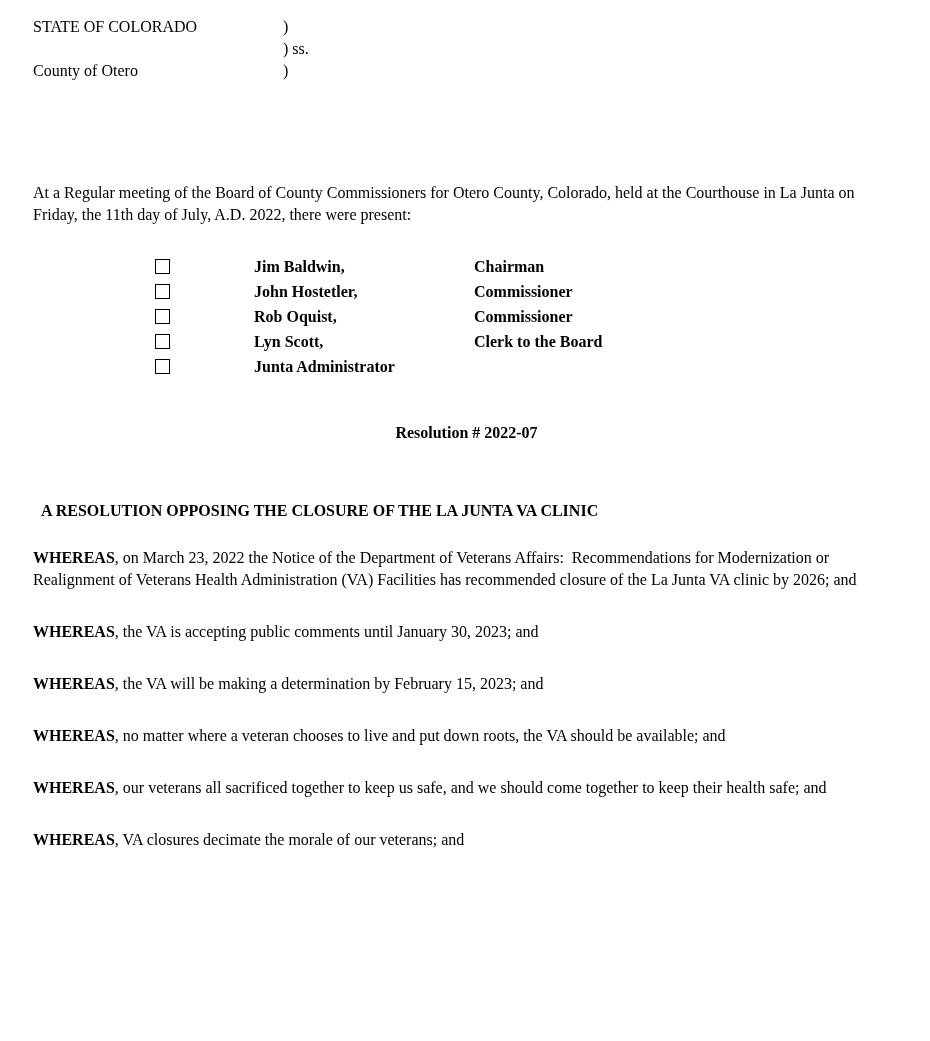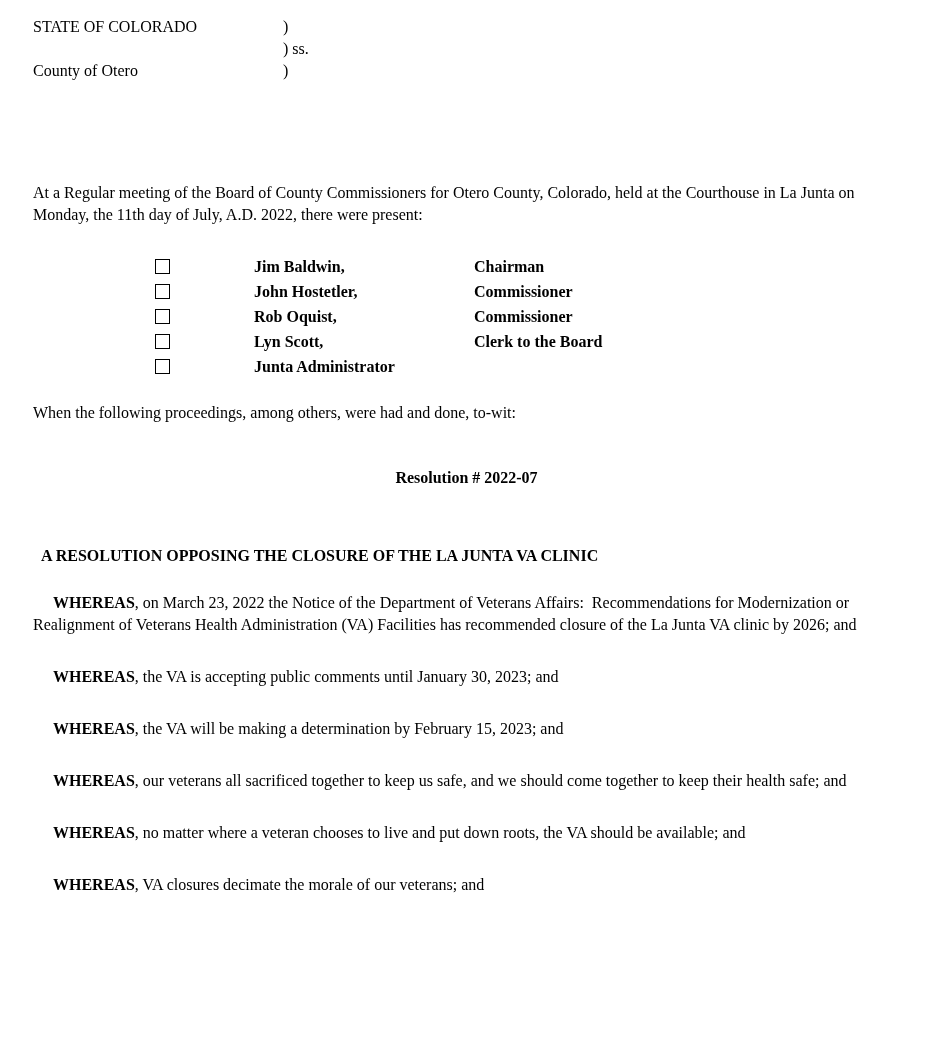--- a/index.html
+++ b/index.html
@@ -73,41 +73,40 @@
   }
   .whereas {
     margin: 30px 0 0 0;
     white-space: pre-wrap;
   }
   .whereas.first {
     margin-top: 25px;
   }
   .whereas-label {
     font-weight: bold;
-    margin-left: 20px;
   }
 </style>
 </head>
 <body>
 
 <div class="page">
 
   <div>
     <div class="caption-line">
       <span class="caption-left">STATE OF COLORADO</span><span>)</span>
     </div>
     <div class="caption-line">
       <span class="caption-left"></span><span>) ss.</span>
     </div>
     <div class="caption-line">
       <span class="caption-left">County of Otero</span><span>)</span>
     </div>
   </div>
 
-  <p class="intro">At a Regular meeting of the Board of County Commissioners for Otero County, Colorado, held at the Courthouse in La Junta on Monday, the 11th day of July, A.D. 2022, there were present:</p>
+  <p class="intro">At a Regular meeting of the Board of County Commissioners for Otero County, Colorado, held at the Courthouse in La Junta on Friday, the 11th day of July, A.D. 2022, there were present:</p>
 
   <div class="attendee-list">
     <div class="attendee-row">
       <span class="checkbox-cell"><span class="checkbox"></span></span>
       <span class="attendee-name">Jim Baldwin,</span>
       <span class="attendee-title">Chairman</span>
     </div>
     <div class="attendee-row">
       <span class="checkbox-cell"><span class="checkbox"></span></span>
       <span class="attendee-name">John Hostetler,</span>
@@ -122,32 +121,31 @@
       <span class="checkbox-cell"><span class="checkbox"></span></span>
       <span class="attendee-name">Lyn Scott,</span>
       <span class="attendee-title">Clerk to the Board</span>
     </div>
     <div class="attendee-row">
       <span class="checkbox-cell"><span class="checkbox"></span></span>
       <span class="attendee-title">Junta Administrator</span>
     </div>
   </div>
 
-  <p class="proceedings">When the following proceedings, among others, were had and done, to-wit:</p>
 
   <p class="resolution-number">Resolution # 2022-07</p>
 
   <p class="resolution-title">A RESOLUTION OPPOSING THE CLOSURE OF THE LA JUNTA VA CLINIC</p>
 
   <p class="whereas first"><span class="whereas-label">WHEREAS</span><span class="whereas-text">, on March 23, 2022 the Notice of the Department of Veterans Affairs:  Recommendations for Modernization or Realignment of Veterans Health Administration (VA) Facilities has recommended closure of the La Junta VA clinic by 2026; and</span></p>
 
   <p class="whereas"><span class="whereas-label">WHEREAS</span><span class="whereas-text">, the VA is accepting public comments until January 30, 2023; and</span></p>
 
   <p class="whereas"><span class="whereas-label">WHEREAS</span><span class="whereas-text">, the VA will be making a determination by February 15, 2023; and</span></p>
 
+  <p class="whereas"><span class="whereas-label">WHEREAS</span><span class="whereas-text">, no matter where a veteran chooses to live and put down roots, the VA should be available; and</span></p>
+
   <p class="whereas"><span class="whereas-label">WHEREAS</span><span class="whereas-text">, our veterans all sacrificed together to keep us safe, and we should come together to keep their health safe; and</span></p>
-
-  <p class="whereas"><span class="whereas-label">WHEREAS</span><span class="whereas-text">, no matter where a veteran chooses to live and put down roots, the VA should be available; and</span></p>
 
 
   <p class="whereas"><span class="whereas-label">WHEREAS</span><span class="whereas-text">, VA closures decimate the morale of our veterans; and</span></p>
 
 </div>
 
 </body></html>

